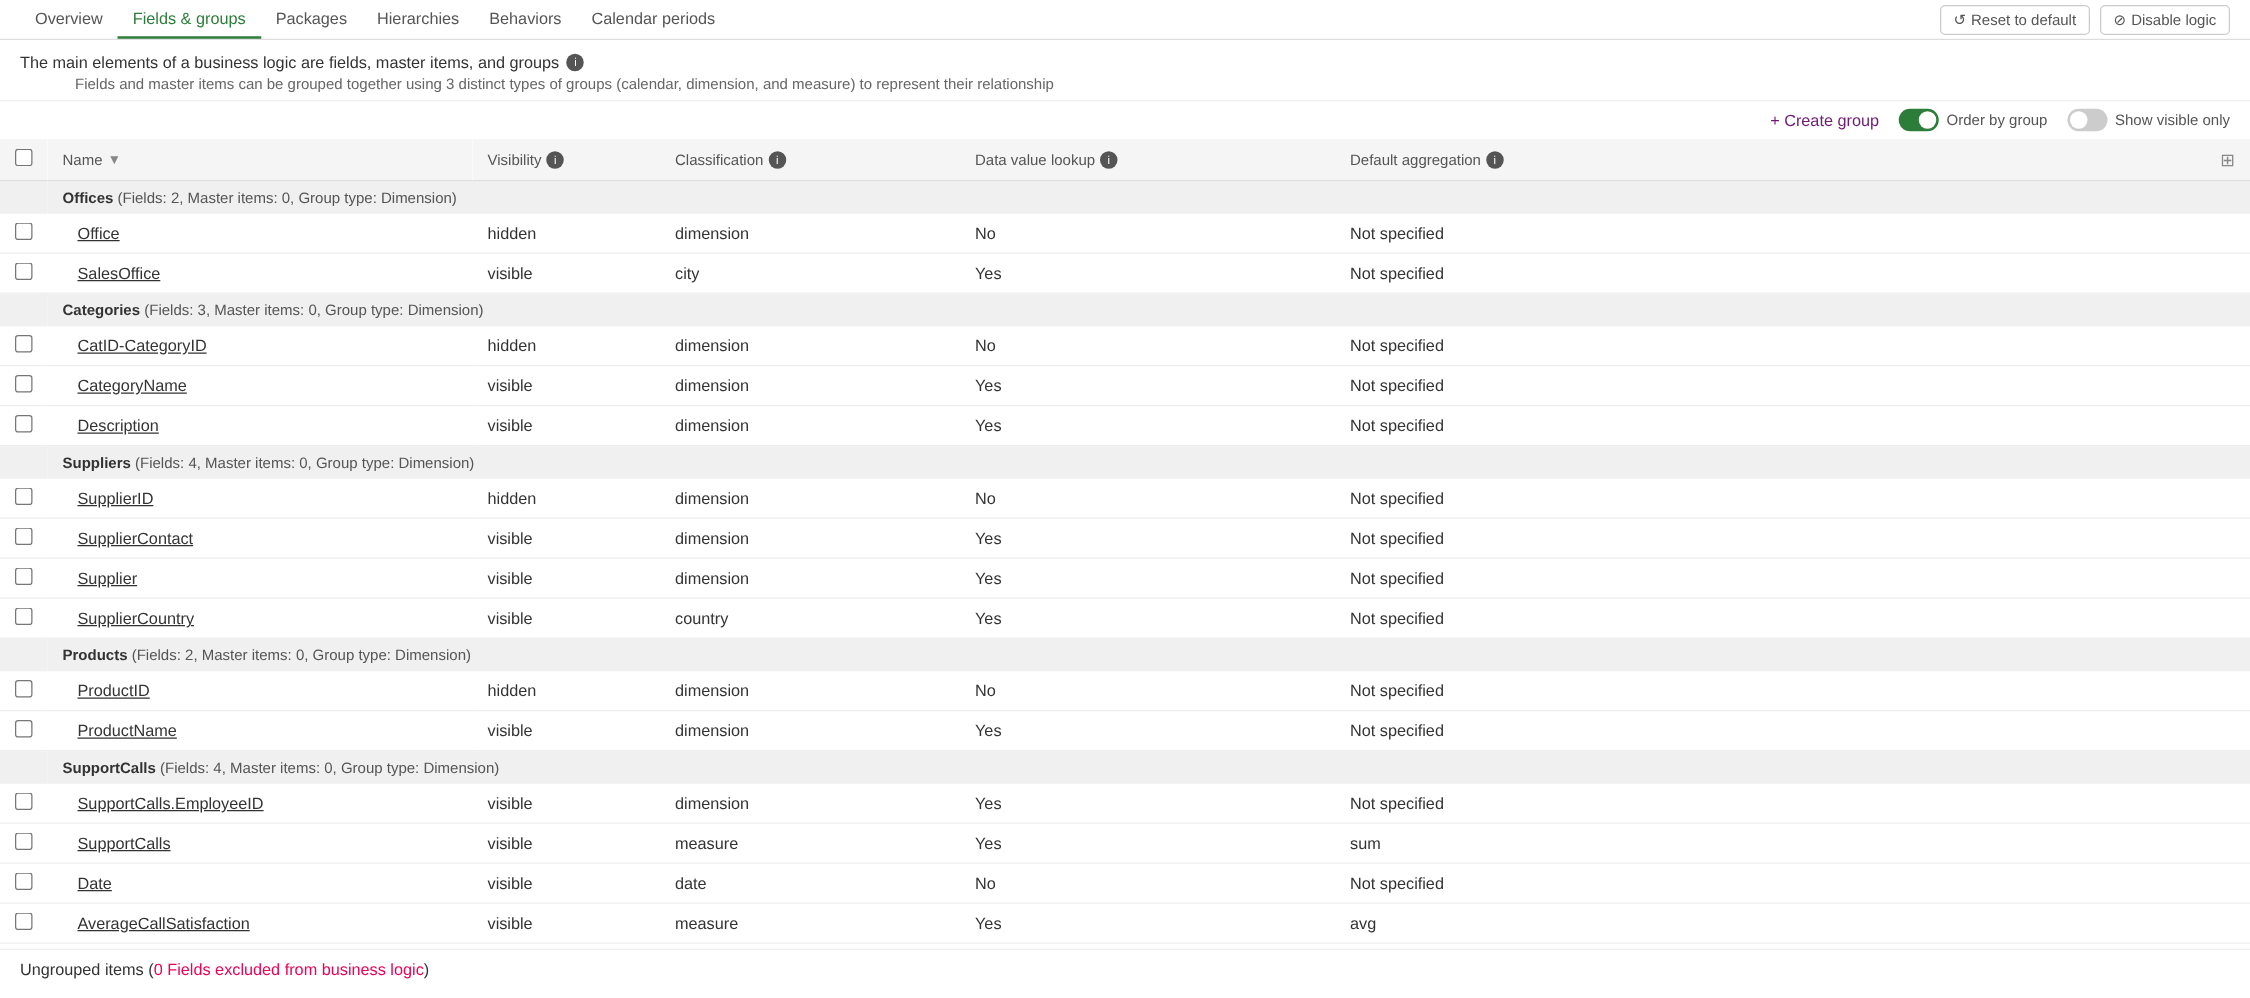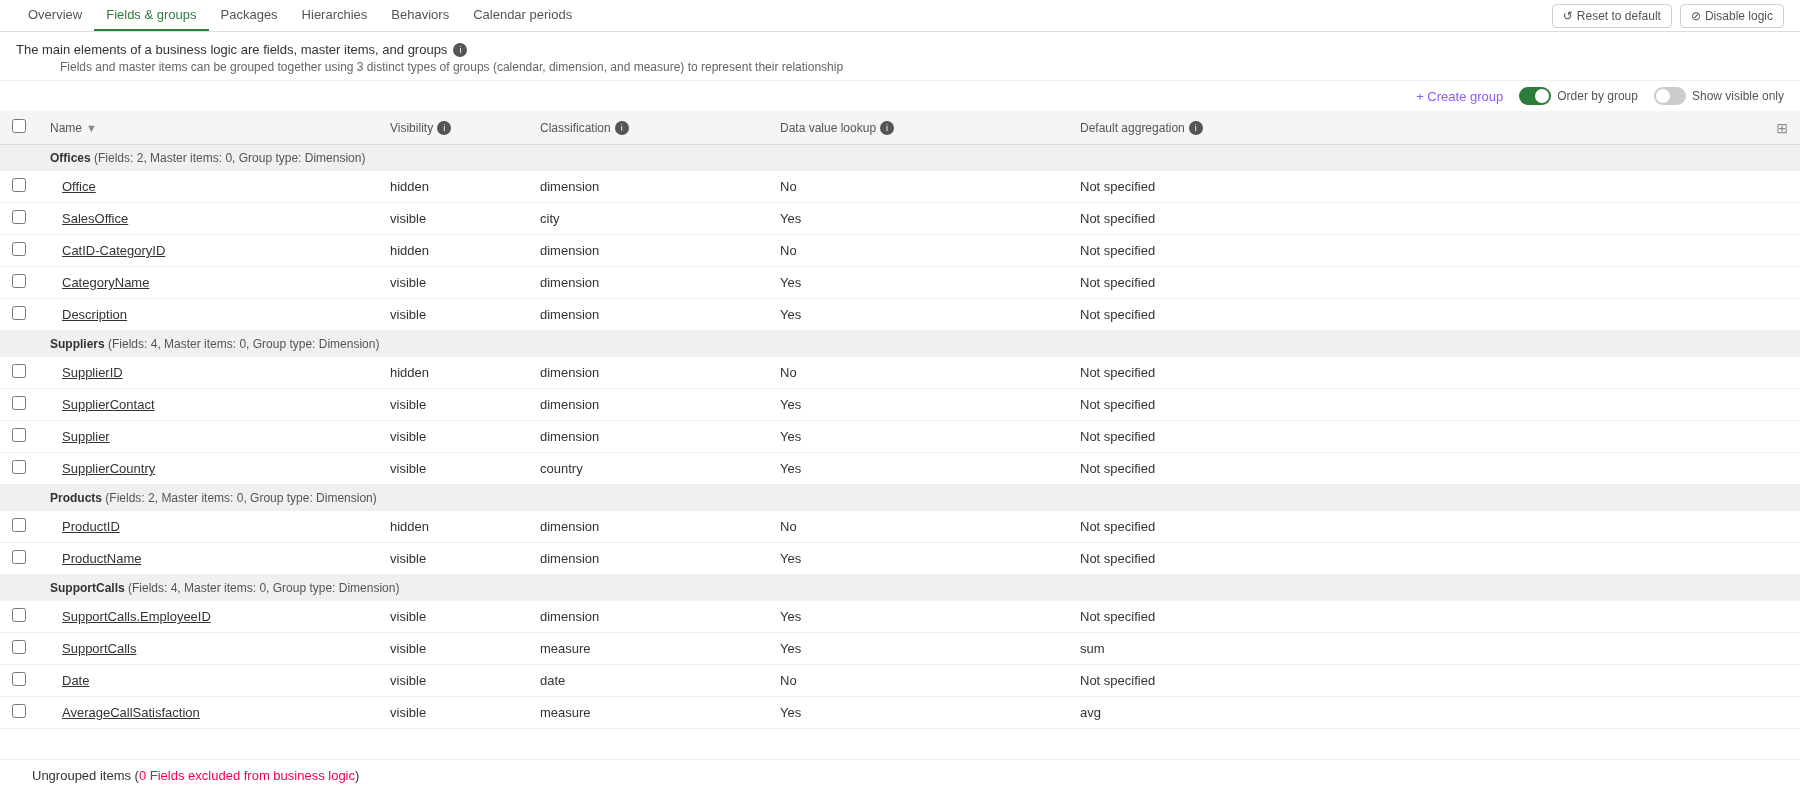--- a/index.html
+++ b/index.html
@@ -14,21 +14,21 @@
     .btn-reset, .btn-disable { display: flex; align-items: center; gap: 4px; padding: 4px 10px; border: 1px solid #ccc; border-radius: 4px; background: #fff; cursor: pointer; font-size: 12px; color: #555; }
 
     
     .info-bar { padding: 10px 16px 6px; border-bottom: 1px solid #eee; }
     .info-bar .main-text { font-size: 13px; color: #333; display: flex; align-items: center; gap: 6px; }
     .info-bar .sub-text { font-size: 12px; color: #666; margin-top: 3px; margin-left: 44px; }
     .info-icon { display: inline-flex; align-items: center; justify-content: center; width: 14px; height: 14px; border-radius: 50%; background: #555; color: #fff; font-size: 9px; cursor: pointer; }
 
     
     .toolbar { display: flex; align-items: center; justify-content: flex-end; padding: 6px 16px; gap: 16px; }
-    .btn-create-group { display: flex; align-items: center; gap: 4px; background: none; border: none; color: #8b5cf6; font-size: 13px; cursor: pointer; font-weight: 500; }
+    .btn-create-group { display: flex; align-items: center; gap: 4px; background: none; border: none; color: #701a75; font-size: 13px; cursor: pointer; font-weight: 500; }
     .toggle-group { display: flex; align-items: center; gap: 6px; font-size: 12px; }
     .toggle { position: relative; display: inline-block; width: 32px; height: 18px; }
     .toggle input { opacity: 0; width: 0; height: 0; }
     .toggle-slider { position: absolute; inset: 0; background: #2d7d3a; border-radius: 10px; cursor: pointer; }
     .toggle-slider:before { content: ''; position: absolute; width: 14px; height: 14px; left: 2px; top: 2px; background: #fff; border-radius: 50%; transition: 0.2s; }
     .toggle input:checked + .toggle-slider:before { left: 16px; }
     .toggle-off { background: #ccc; }
     .toggle-label { font-size: 12px; color: #555; }
 
     
@@ -50,21 +50,21 @@
 
     
     tr.data-row td { padding: 7px 12px; border-bottom: 1px solid #eee; font-size: 13px; }
     tr.data-row td.name-cell { padding-left: 24px; text-decoration: underline; }
 
     
     .cb { width: 14px; height: 14px; cursor: pointer; }
     td.cb-cell, th.cb-cell { width: 30px; text-align: center; }
 
     
-    .ungrouped-footer { padding: 8px 32px; font-size: 13px; border-top: 1px solid #eee; background: #fff; }
+    .ungrouped-footer { padding: 8px 16px; font-size: 13px; border-top: 1px solid #eee; background: #fff; }
     .ungrouped-footer span { color: #333; }
     .ungrouped-footer .count { color: #e05; }
 
     
     .table-container::-webkit-scrollbar { width: 8px; }
     .table-container::-webkit-scrollbar-track { background: #f5f5f5; }
     .table-container::-webkit-scrollbar-thumb { background: #ccc; border-radius: 4px; }
   </style>
 </head>
 <body>
@@ -180,20 +180,27 @@
         <tr class="data-row">
       <td class="cb-cell">
         <input type="checkbox" class="cb" style="">
       </td>
       <td class="name-cell">SalesOffice</td>
       <td>visible</td>
       <td>city</td>
       <td>Yes</td>
       <td>Not specified</td>
     </tr>
+        <tr class="group-row">
+    <td></td>
+    <td colspan="5">
+      <span><strong>Categories</strong></span>
+      <span style="font-weight:400; color:#555;">(Fields: 3, Master items: 0, Group type: Dimension)</span>
+    </td>
+  </tr>
         <tr class="data-row">
       <td class="cb-cell">
         <input type="checkbox" class="cb" style="">
       </td>
       <td class="name-cell">CatID-CategoryID</td>
       <td>hidden</td>
       <td>dimension</td>
       <td>No</td>
       <td>Not specified</td>
     </tr>

